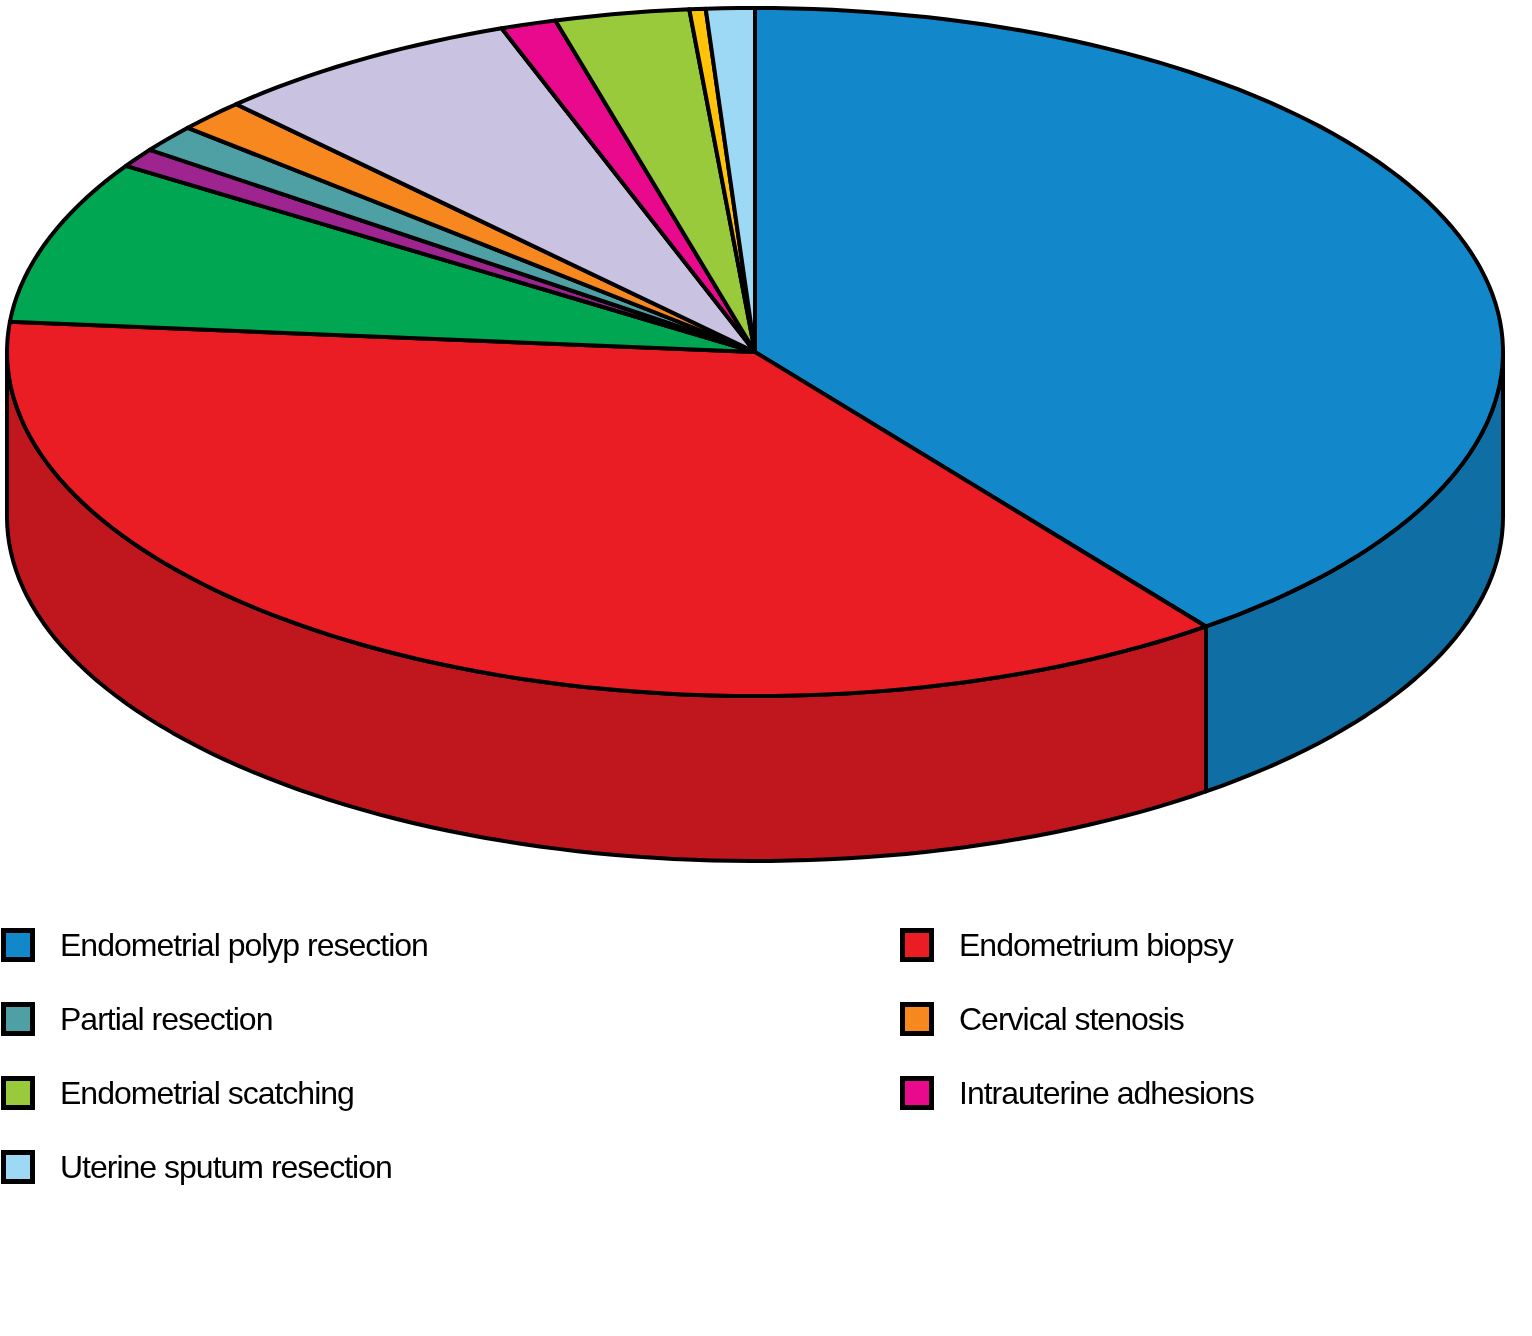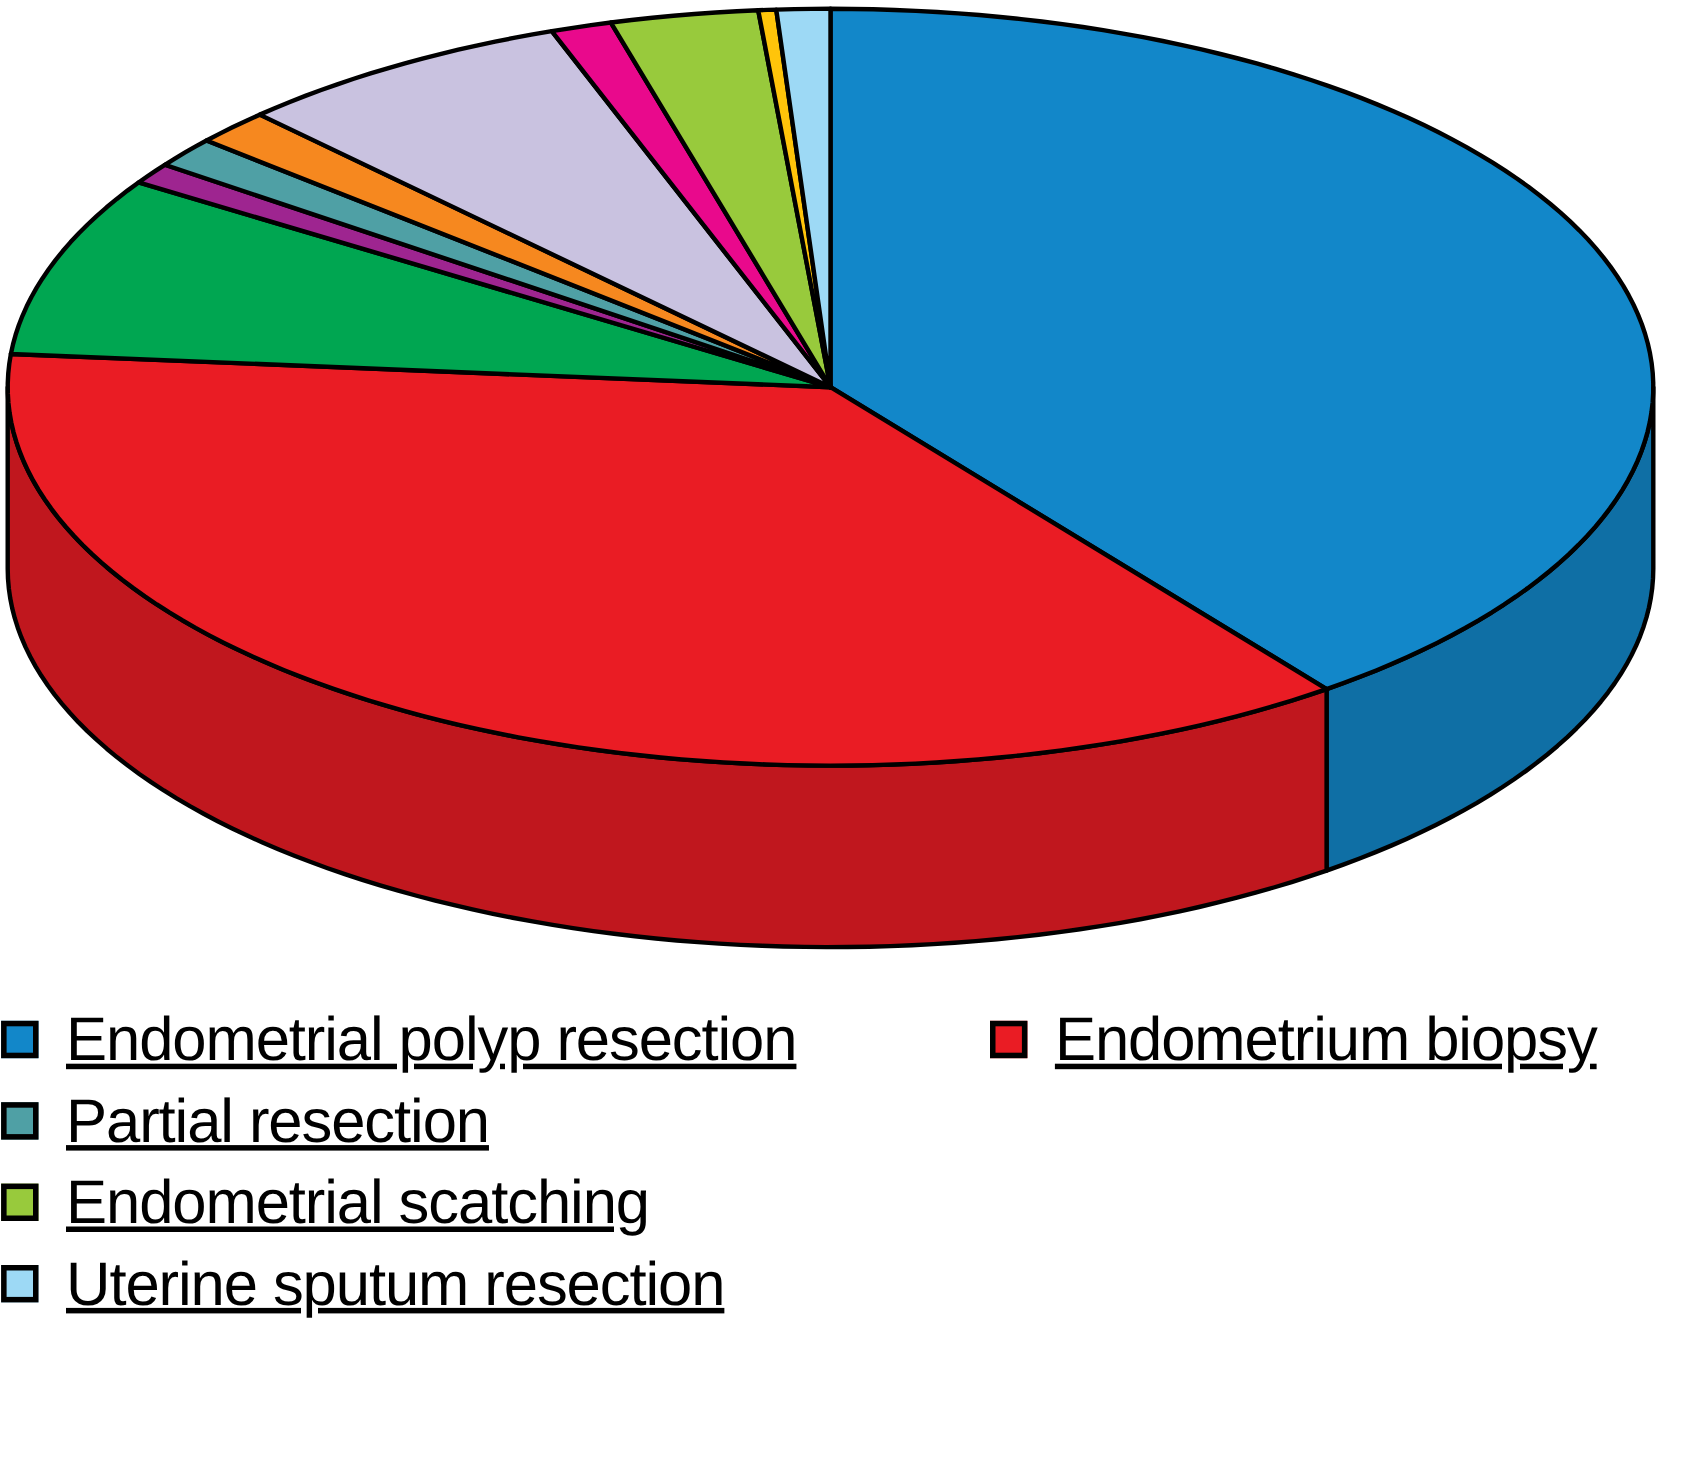--- a/index.html
+++ b/index.html
@@ -29,26 +29,25 @@
     margin-bottom: 34px;
   }
   .legend-swatch {
     width: 24px;
     height: 24px;
     border: 5px solid #000000;
     flex: 0 0 auto;
   }
   .legend-label {
     margin-left: 25px;
-    font-size: 56px;
+    font-size: 32px;
     line-height: 1;
     letter-spacing: -1px;
     color: #000000;
     white-space: nowrap;
-    text-decoration: underline;
   }
 </style>
 </head>
 <body>
 
 <div class="figure">
   <svg id="pie-svg" viewBox="0 0 1532 1336">
       <path d="M 1503.00,352.00 L 1502.75,360.82 L 1502.02,369.64 L 1500.79,378.45 L 1499.06,387.24 L 1496.85,396.01 L 1494.15,404.75 L 1490.97,413.45 L 1487.30,422.11 L 1483.15,430.73 L 1478.52,439.29 L 1473.41,447.80 L 1467.83,456.24 L 1461.78,464.62 L 1455.26,472.92 L 1448.29,481.14 L 1440.86,489.28 L 1432.97,497.33 L 1424.64,505.28 L 1415.87,513.13 L 1406.67,520.87 L 1397.03,528.50 L 1386.98,536.02 L 1376.50,543.42 L 1365.62,550.69 L 1354.34,557.82 L 1342.66,564.83 L 1330.59,571.69 L 1318.15,578.41 L 1305.34,584.98 L 1292.16,591.39 L 1278.63,597.65 L 1264.75,603.75 L 1250.54,609.68 L 1236.01,615.44 L 1221.15,621.03 L 1205.99,626.44 L 1205.99,791.44 L 1221.15,786.03 L 1236.01,780.44 L 1250.54,774.68 L 1264.75,768.75 L 1278.63,762.65 L 1292.16,756.39 L 1305.34,749.98 L 1318.15,743.41 L 1330.59,736.69 L 1342.66,729.83 L 1354.34,722.82 L 1365.62,715.69 L 1376.50,708.42 L 1386.98,701.02 L 1397.03,693.50 L 1406.67,685.87 L 1415.87,678.13 L 1424.64,670.28 L 1432.97,662.33 L 1440.86,654.28 L 1448.29,646.14 L 1455.26,637.92 L 1461.78,629.62 L 1467.83,621.24 L 1473.41,612.80 L 1478.52,604.29 L 1483.15,595.73 L 1487.30,587.11 L 1490.97,578.45 L 1494.15,569.75 L 1496.85,561.01 L 1499.06,552.24 L 1500.79,543.45 L 1502.02,534.64 L 1502.75,525.82 L 1503.00,517.00 Z" fill="#0f6fa5" stroke="#000000" stroke-width="4" stroke-linejoin="round"></path>
       <path d="M 1205.99,626.44 L 1190.27,631.76 L 1174.25,636.89 L 1157.94,641.82 L 1141.36,646.56 L 1124.52,651.09 L 1107.43,655.42 L 1090.09,659.55 L 1072.53,663.47 L 1054.75,667.17 L 1036.77,670.66 L 1018.60,673.93 L 1000.24,676.99 L 981.72,679.82 L 963.05,682.43 L 944.23,684.81 L 925.29,686.97 L 906.22,688.90 L 887.06,690.60 L 867.81,692.07 L 848.47,693.30 L 829.08,694.31 L 809.64,695.08 L 790.15,695.62 L 770.65,695.92 L 751.13,696.00 L 731.62,695.83 L 712.12,695.43 L 692.65,694.80 L 673.22,693.94 L 653.85,692.84 L 634.55,691.51 L 615.33,689.95 L 596.20,688.16 L 577.19,686.14 L 558.29,683.89 L 539.53,681.42 L 520.91,678.72 L 502.46,675.80 L 484.17,672.66 L 466.07,669.30 L 448.17,665.73 L 430.48,661.94 L 413.00,657.94 L 395.76,653.73 L 378.77,649.32 L 362.03,644.70 L 345.56,639.89 L 329.36,634.88 L 313.46,629.67 L 297.86,624.28 L 282.57,618.70 L 267.60,612.94 L 252.96,607.01 L 238.66,600.89 L 224.72,594.61 L 211.13,588.17 L 197.92,581.56 L 185.09,574.80 L 172.64,567.89 L 160.59,560.83 L 148.95,553.62 L 137.71,546.28 L 126.90,538.81 L 116.52,531.21 L 106.57,523.49 L 97.06,515.65 L 88.00,507.70 L 79.39,499.64 L 71.25,491.48 L 63.57,483.23 L 56.36,474.89 L 49.62,466.47 L 43.37,457.96 L 37.60,449.39 L 32.32,440.75 L 27.53,432.05 L 23.24,423.29 L 19.44,414.48 L 16.15,405.64 L 13.36,396.75 L 11.07,387.84 L 9.29,378.90 L 8.02,369.94 L 7.25,360.98 L 7.00,352.00 L 7.00,517.00 L 7.25,525.98 L 8.02,534.94 L 9.29,543.90 L 11.07,552.84 L 13.36,561.75 L 16.15,570.64 L 19.44,579.48 L 23.24,588.29 L 27.53,597.05 L 32.32,605.75 L 37.60,614.39 L 43.37,622.96 L 49.62,631.47 L 56.36,639.89 L 63.57,648.23 L 71.25,656.48 L 79.39,664.64 L 88.00,672.70 L 97.06,680.65 L 106.57,688.49 L 116.52,696.21 L 126.90,703.81 L 137.71,711.28 L 148.95,718.62 L 160.59,725.83 L 172.64,732.89 L 185.09,739.80 L 197.92,746.56 L 211.13,753.17 L 224.72,759.61 L 238.66,765.89 L 252.96,772.01 L 267.60,777.94 L 282.57,783.70 L 297.86,789.28 L 313.46,794.67 L 329.36,799.88 L 345.56,804.89 L 362.03,809.70 L 378.77,814.32 L 395.76,818.73 L 413.00,822.94 L 430.48,826.94 L 448.17,830.73 L 466.07,834.30 L 484.17,837.66 L 502.46,840.80 L 520.91,843.72 L 539.53,846.42 L 558.29,848.89 L 577.19,851.14 L 596.20,853.16 L 615.33,854.95 L 634.55,856.51 L 653.85,857.84 L 673.22,858.94 L 692.65,859.80 L 712.12,860.43 L 731.62,860.83 L 751.13,861.00 L 770.65,860.92 L 790.15,860.62 L 809.64,860.08 L 829.08,859.31 L 848.47,858.30 L 867.81,857.07 L 887.06,855.60 L 906.22,853.90 L 925.29,851.97 L 944.23,849.81 L 963.05,847.43 L 981.72,844.82 L 1000.24,841.99 L 1018.60,838.93 L 1036.77,835.66 L 1054.75,832.17 L 1072.53,828.47 L 1090.09,824.55 L 1107.43,820.42 L 1124.52,816.09 L 1141.36,811.56 L 1157.94,806.82 L 1174.25,801.89 L 1190.27,796.76 L 1205.99,791.44 Z" fill="#c0171e" stroke="#000000" stroke-width="4" stroke-linejoin="round"></path>
       <path d="M 755,352 L 755.00,8.00 L 774.43,8.12 L 793.85,8.46 L 813.25,9.04 L 832.60,9.86 L 851.91,10.90 L 871.14,12.17 L 890.30,13.67 L 909.37,15.41 L 928.33,17.36 L 947.18,19.55 L 965.89,21.96 L 984.47,24.59 L 1002.89,27.44 L 1021.14,30.51 L 1039.21,33.80 L 1057.09,37.30 L 1074.77,41.02 L 1092.23,44.94 L 1109.46,49.08 L 1126.45,53.41 L 1143.20,57.95 L 1159.68,62.69 L 1175.88,67.62 L 1191.81,72.75 L 1207.44,78.06 L 1222.76,83.56 L 1237.76,89.24 L 1252.45,95.10 L 1266.79,101.13 L 1280.79,107.33 L 1294.44,113.69 L 1307.72,120.22 L 1320.62,126.90 L 1333.15,133.73 L 1345.29,140.72 L 1357.02,147.84 L 1368.35,155.10 L 1379.27,162.50 L 1389.76,170.02 L 1399.83,177.67 L 1409.46,185.43 L 1418.65,193.30 L 1427.39,201.29 L 1435.68,209.37 L 1443.51,217.55 L 1450.87,225.83 L 1457.76,234.18 L 1464.18,242.62 L 1470.12,251.13 L 1475.58,259.71 L 1480.55,268.35 L 1485.03,277.05 L 1489.02,285.79 L 1492.51,294.59 L 1495.50,303.42 L 1498.00,312.28 L 1499.99,321.17 L 1501.48,330.09 L 1502.47,339.01 L 1502.95,347.95 L 1502.92,356.89 L 1502.40,365.82 L 1501.36,374.75 L 1499.83,383.66 L 1497.79,392.54 L 1495.25,401.41 L 1492.20,410.23 L 1488.67,419.02 L 1484.63,427.77 L 1480.11,436.46 L 1475.09,445.09 L 1469.59,453.67 L 1463.60,462.17 L 1457.14,470.60 L 1450.20,478.95 L 1442.80,487.21 L 1434.93,495.38 L 1426.60,503.46 L 1417.81,511.43 L 1408.58,519.30 L 1398.91,527.05 L 1388.80,534.69 L 1378.27,542.20 L 1367.31,549.58 L 1355.95,556.83 L 1344.17,563.94 L 1332.00,570.91 L 1319.44,577.73 L 1306.49,584.40 L 1293.18,590.91 L 1279.50,597.26 L 1265.47,603.44 L 1251.09,609.46 L 1236.38,615.30 L 1221.34,620.96 L 1205.99,626.44 Z" fill="#1287C9" stroke="#000000" stroke-width="4" stroke-linejoin="round"></path>
@@ -79,14 +78,22 @@
       <div class="legend-item">
         <span class="legend-swatch" style="background: rgb(157, 217, 245);"></span>
         <span class="legend-label">Uterine sputum resection</span>
       </div>
     </div>
   <div class="legend-col right" id="legend-right">
       <div class="legend-item">
         <span class="legend-swatch" style="background: rgb(234, 28, 36);"></span>
         <span class="legend-label">Endometrium biopsy</span>
       </div>
+      <div class="legend-item">
+        <span class="legend-swatch" style="background: rgb(246, 136, 31);"></span>
+        <span class="legend-label">Cervical stenosis</span>
+      </div>
+      <div class="legend-item">
+        <span class="legend-swatch" style="background: rgb(233, 9, 140);"></span>
+        <span class="legend-label">Intrauterine adhesions</span>
+      </div>
     </div>
 </div>
 
 </body></html>

